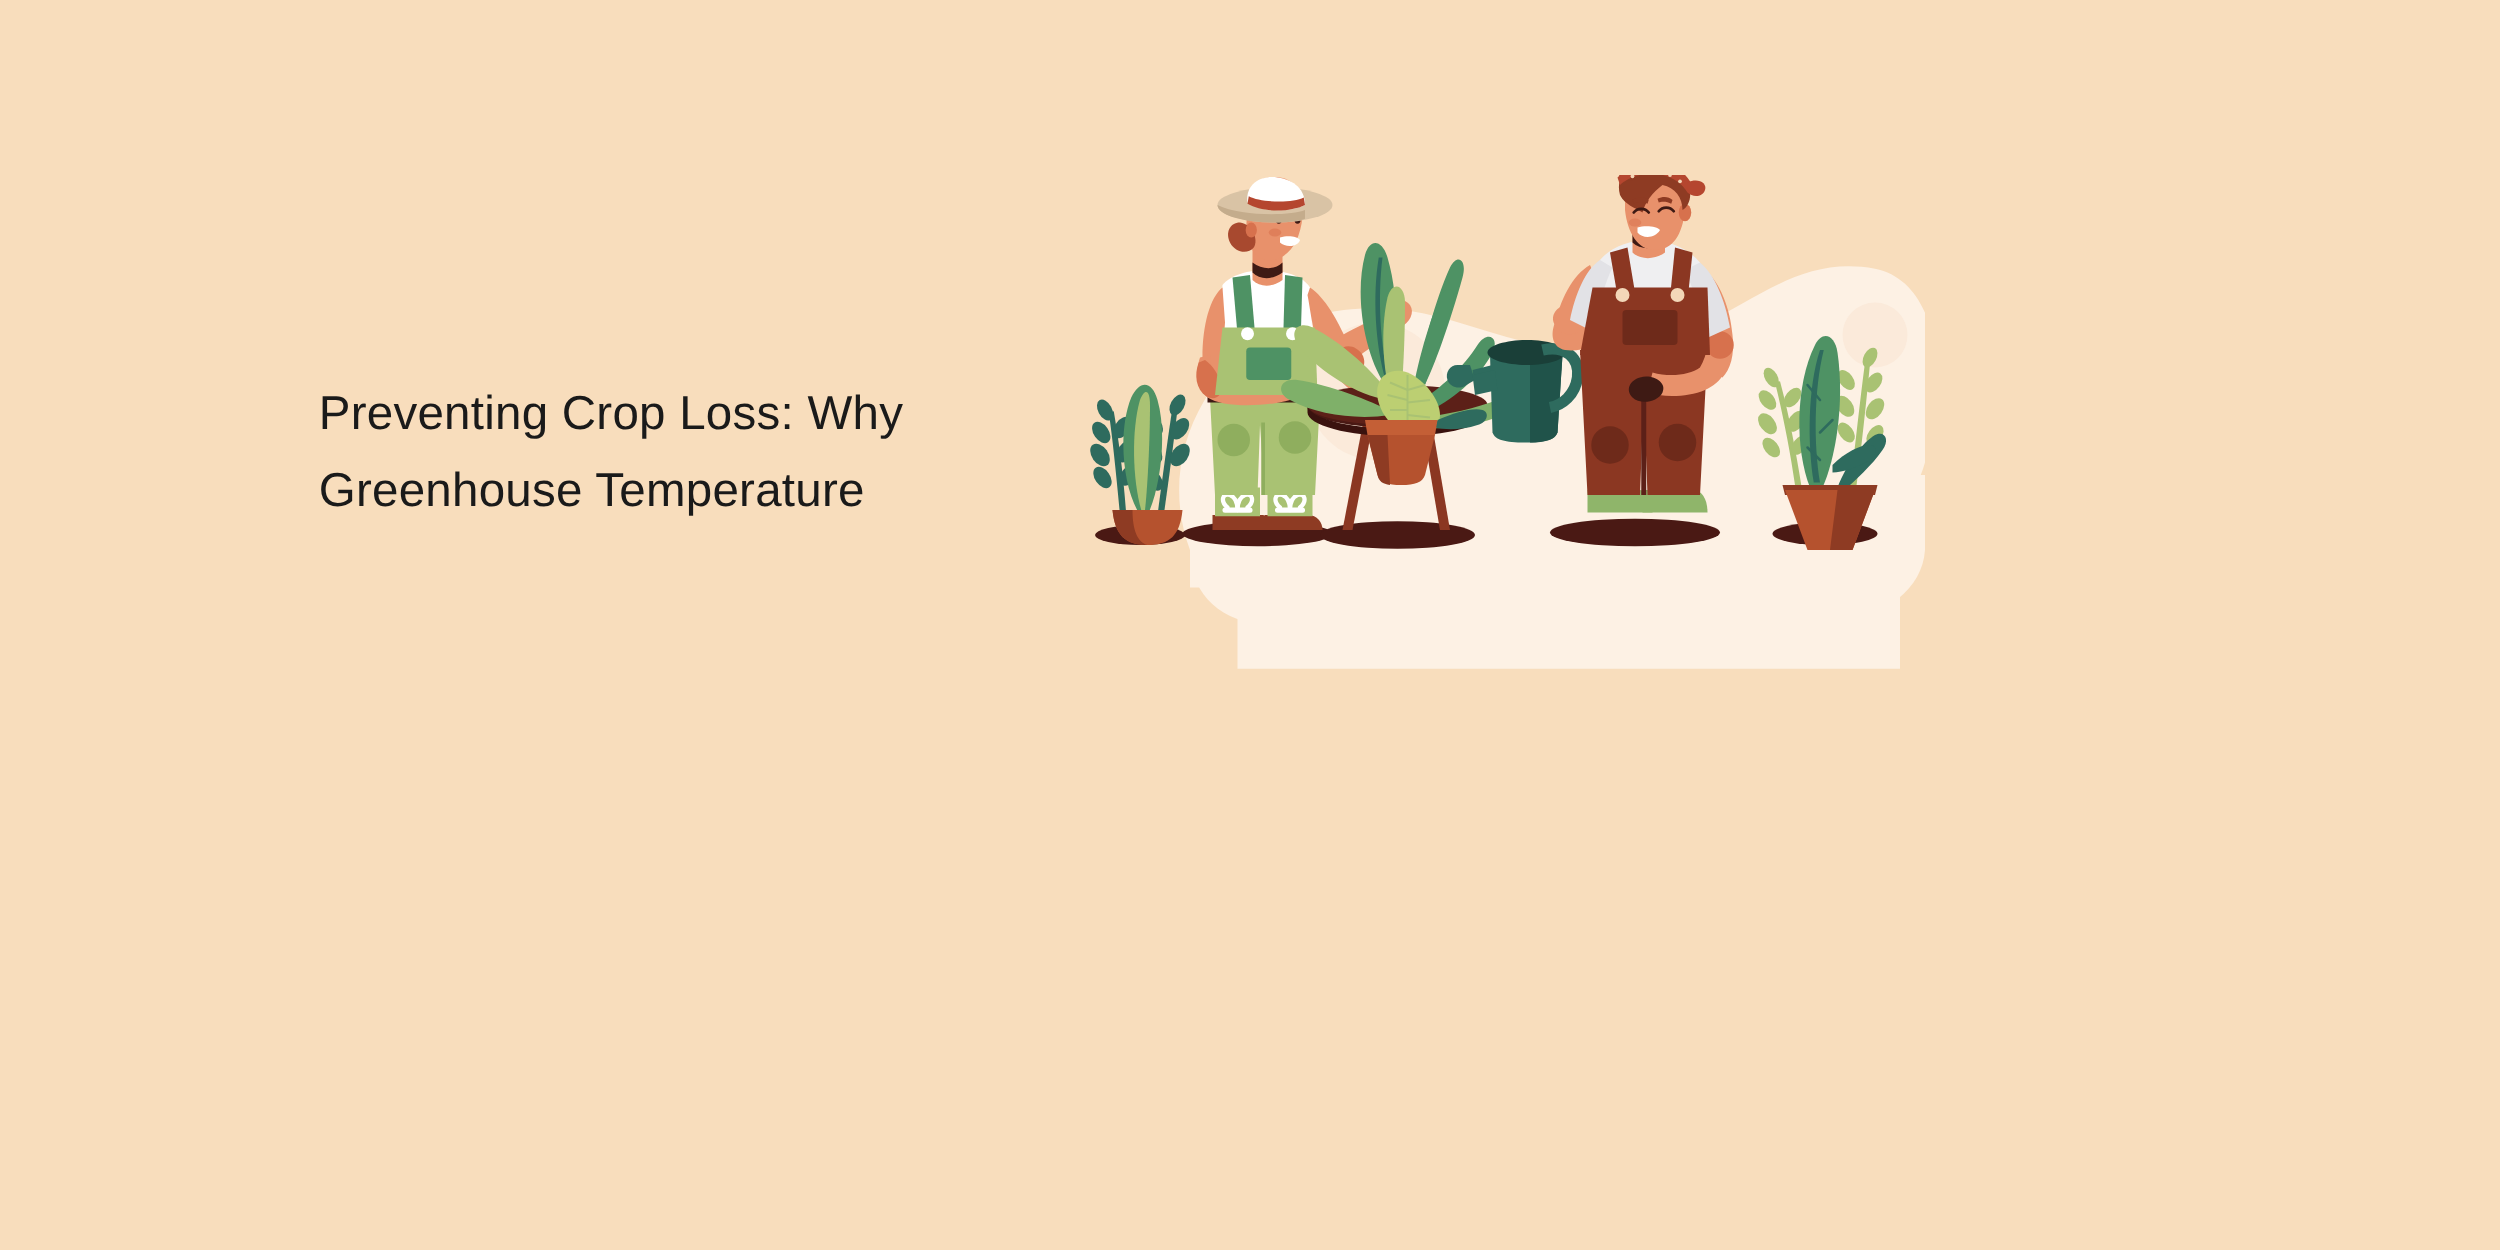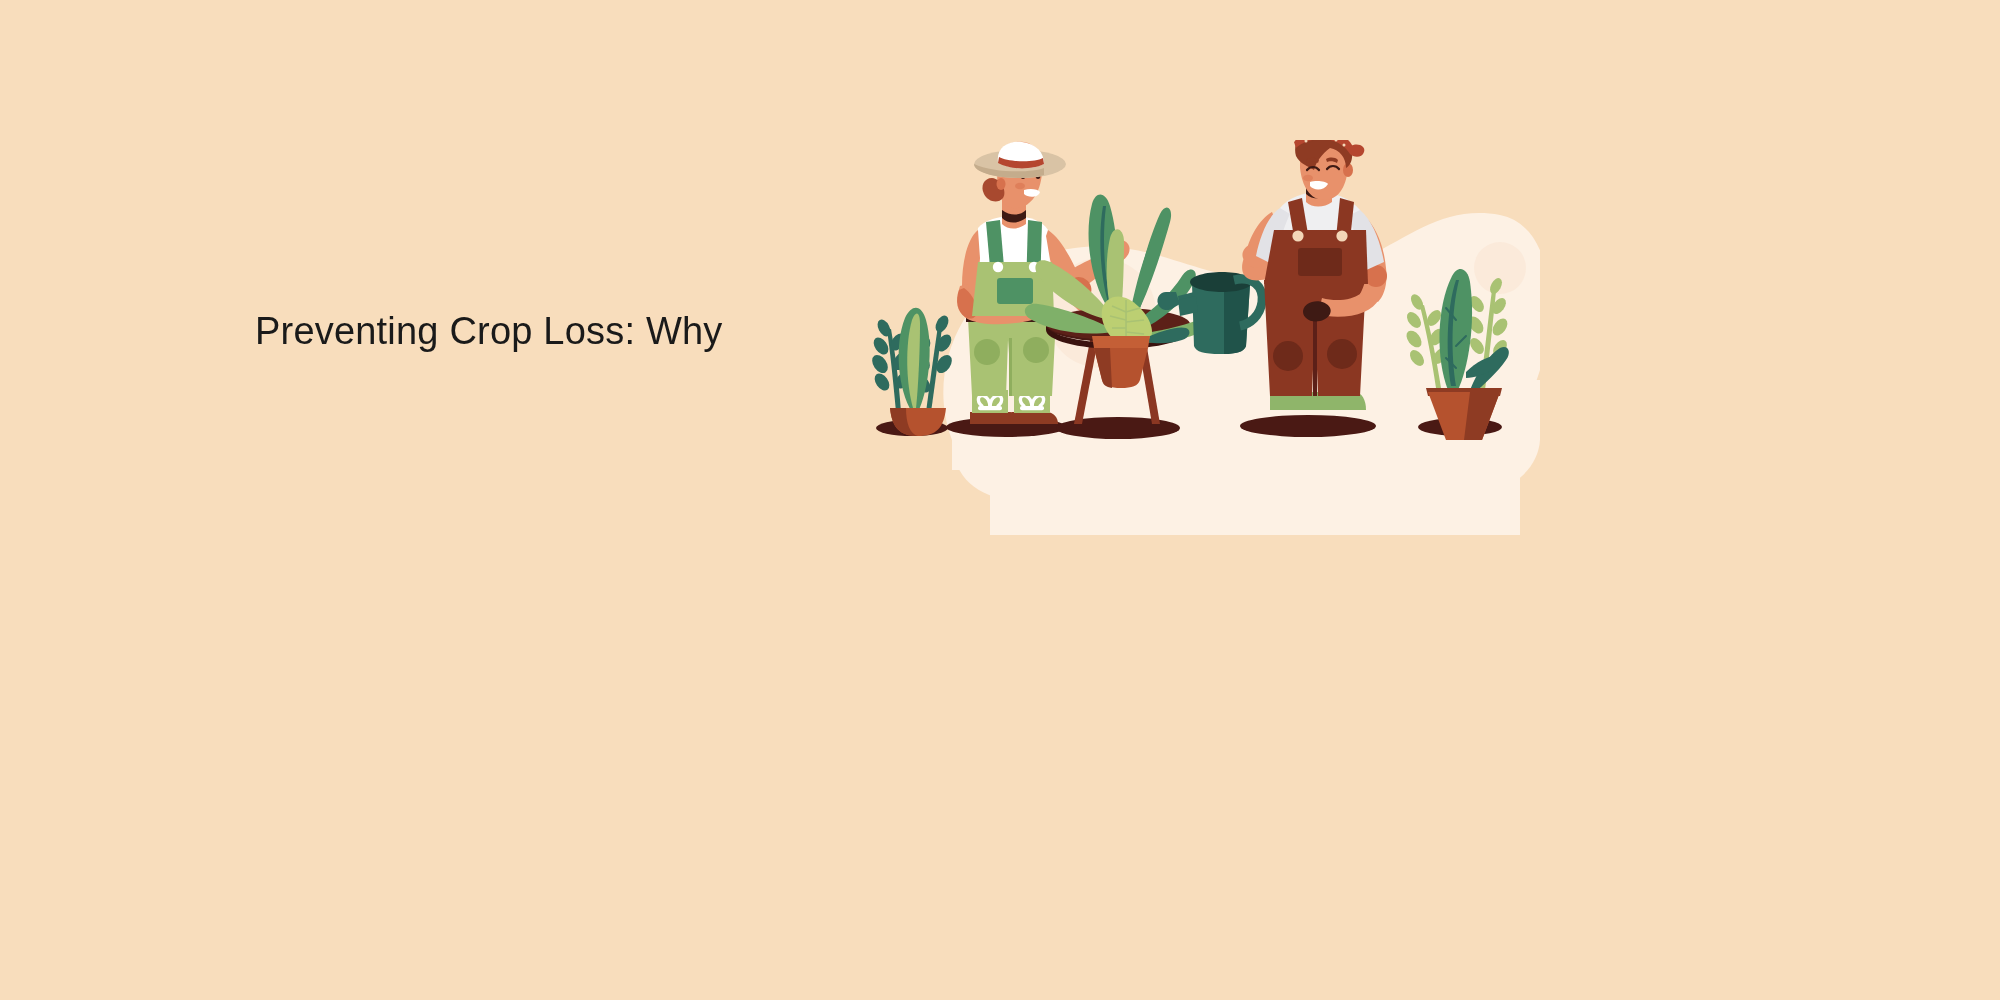--- a/index.html
+++ b/index.html
@@ -30,20 +30,21 @@
   #art { position:absolute; left:860px; top:140px; width:680px; height:470px; }
   svg { display:block; }
 </style>
 </head>
 <body style="background: rgb(248, 221, 188);">
 
 <div id="banner">
 
   <div id="title-block">
     <div class="line">Preventing Crop Loss: Why</div>
+    <div class="line">Greenhouse Temperature</div>
   </div>
 
   <div id="art">
     <svg width="680" height="470" viewBox="0 0 680 470" xmlns="http://www.w3.org/2000/svg">
 
       <path fill="#FDF1E4" d="M92 300
            C 60 215, 120 120, 215 108
            C 300 98, 340 145, 430 140
            C 520 135, 560 60, 640 75
            C 690 85, 700 160, 680 230

